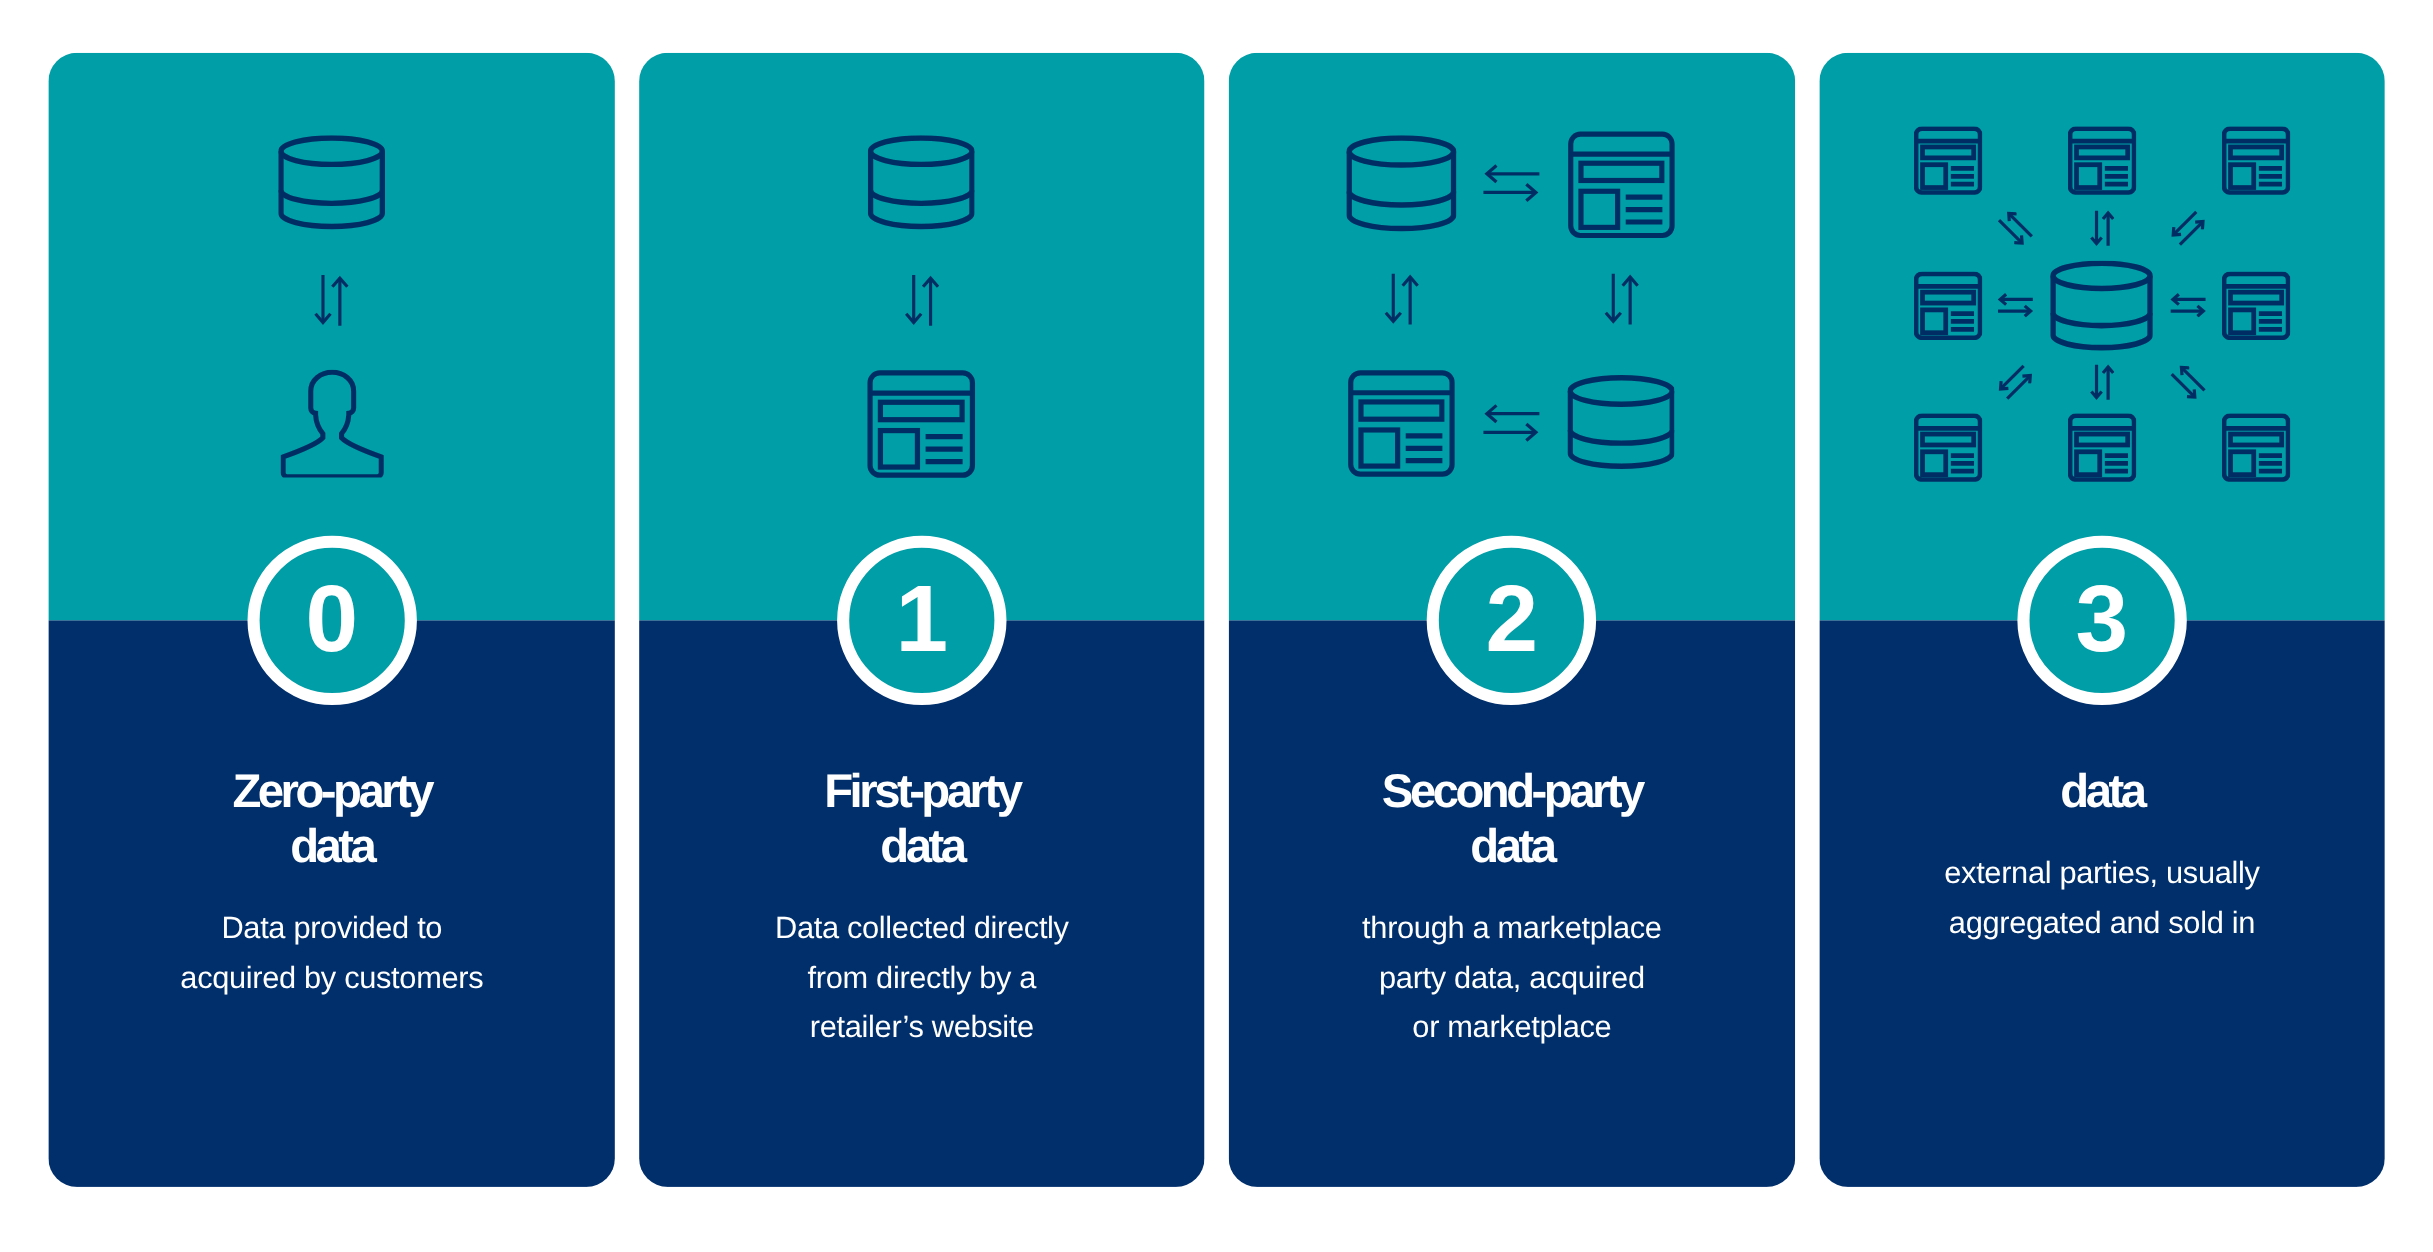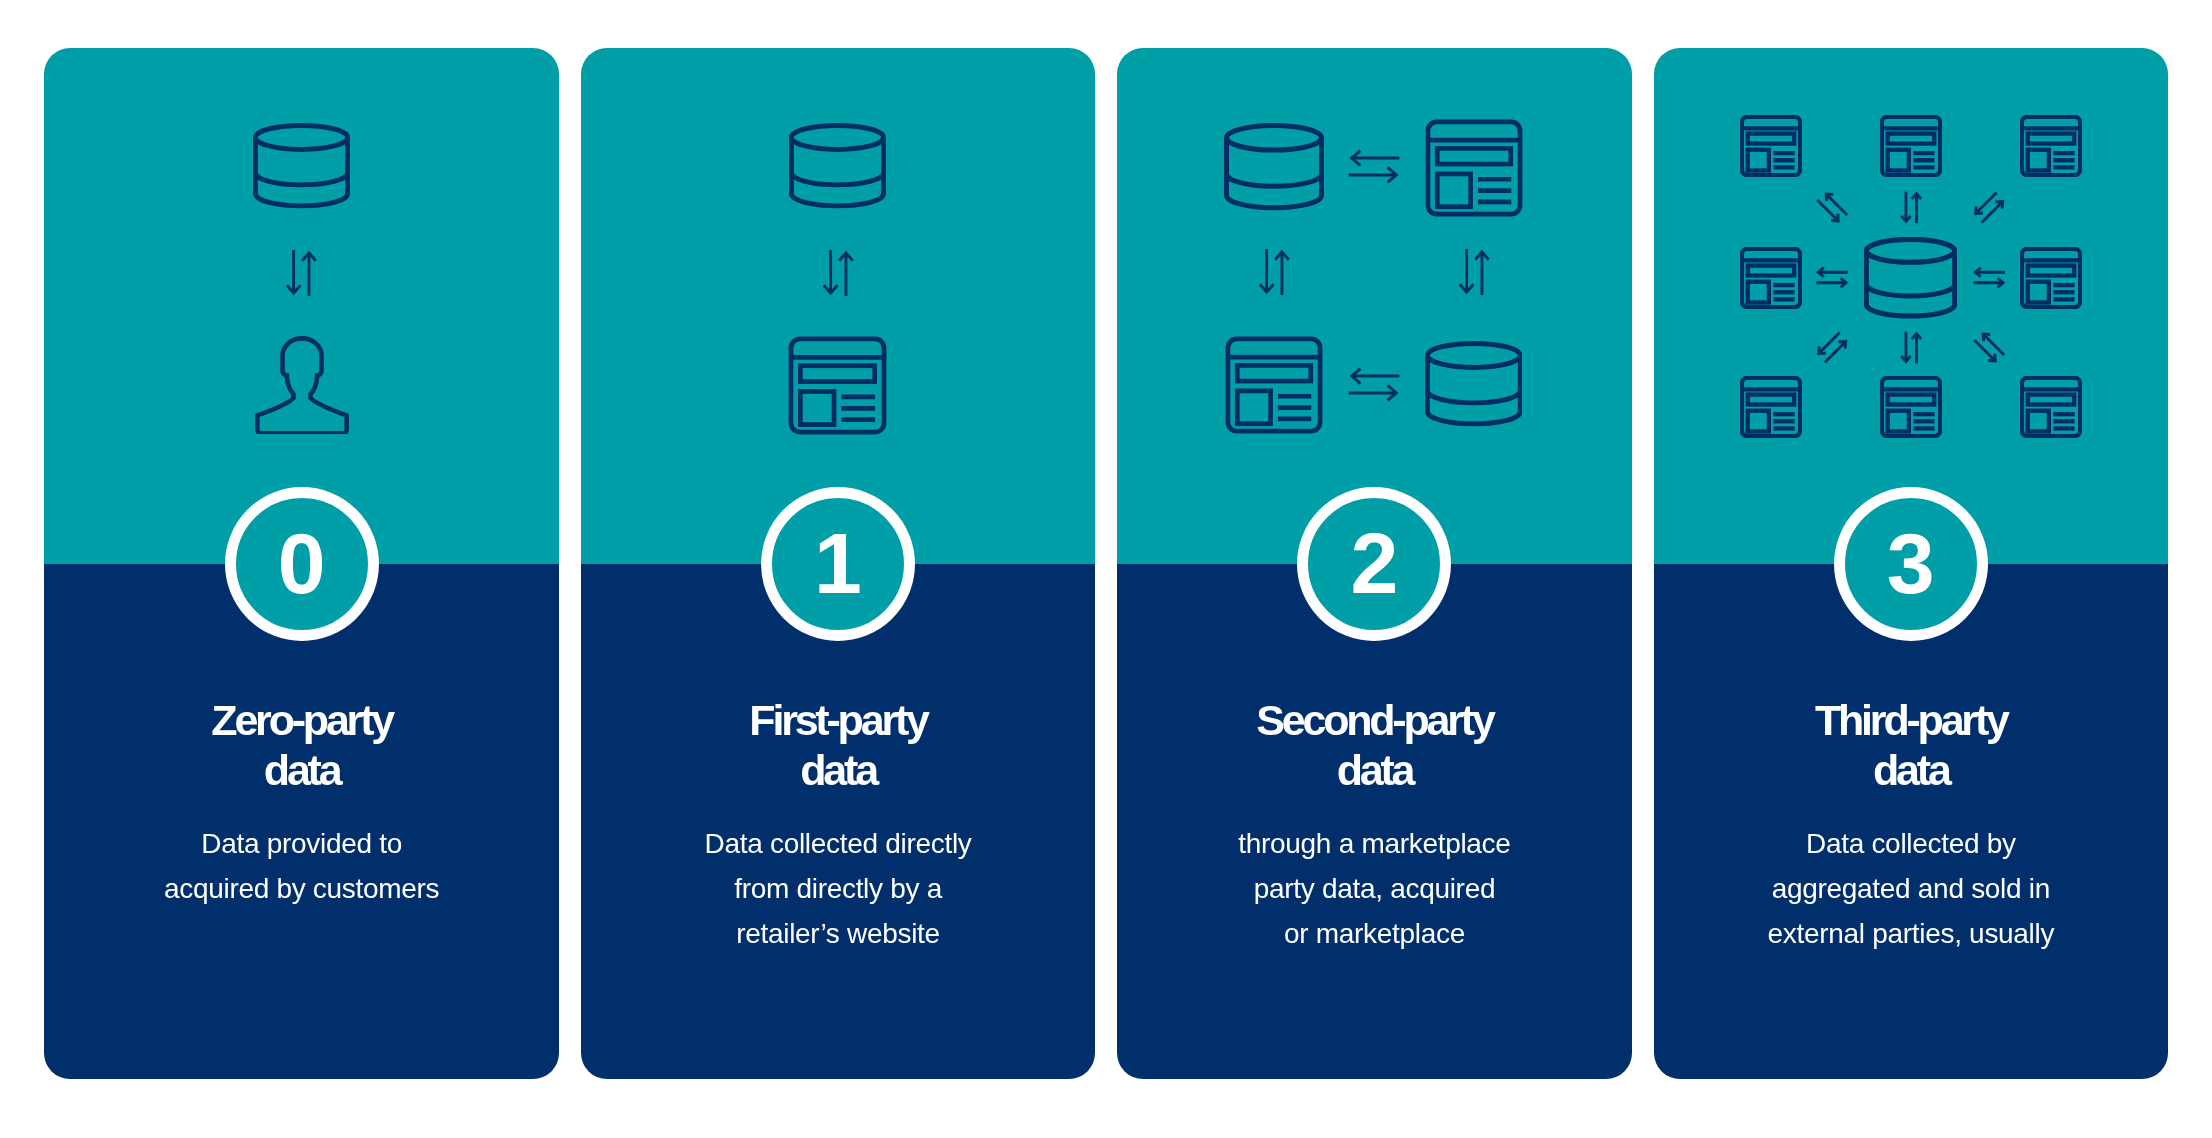--- a/index.html
+++ b/index.html
@@ -287,27 +287,25 @@
             <svg class="icon" viewBox="0 0 34 50" width="22.4" height="33" preserveAspectRatio="none" stroke="#002E64" stroke-width="4.4" fill="none" style="left: 167.4px; top: 283px; transform: rotate(45deg);">
               <use href="#i-arrows" xlink:href="#i-arrows"></use>
             </svg>
             <svg class="icon" viewBox="0 0 34 50" width="22.4" height="33" preserveAspectRatio="none" stroke="#002E64" stroke-width="4.4" fill="none" style="left: 324.6px; top: 283px; transform: rotate(-45deg);">
               <use href="#i-arrows" xlink:href="#i-arrows"></use>
             </svg>
           </div>
     </div>
     <div class="card-bottom">
       <h2 class="card-title">
-            <span>Third-party</span>
             <span>data</span>
           </h2>
       <p class="card-desc">
-            <span>Data collected by</span>
+            <span>external parties, usually</span>
             <span>aggregated and sold in</span>
-            <span>external parties, usually</span>
           </p>
     </div>
     <div class="badge">
       <span class="badge-num">3</span>
     </div>
   </section>
 </div>
 </div>
 
 </body></html>

